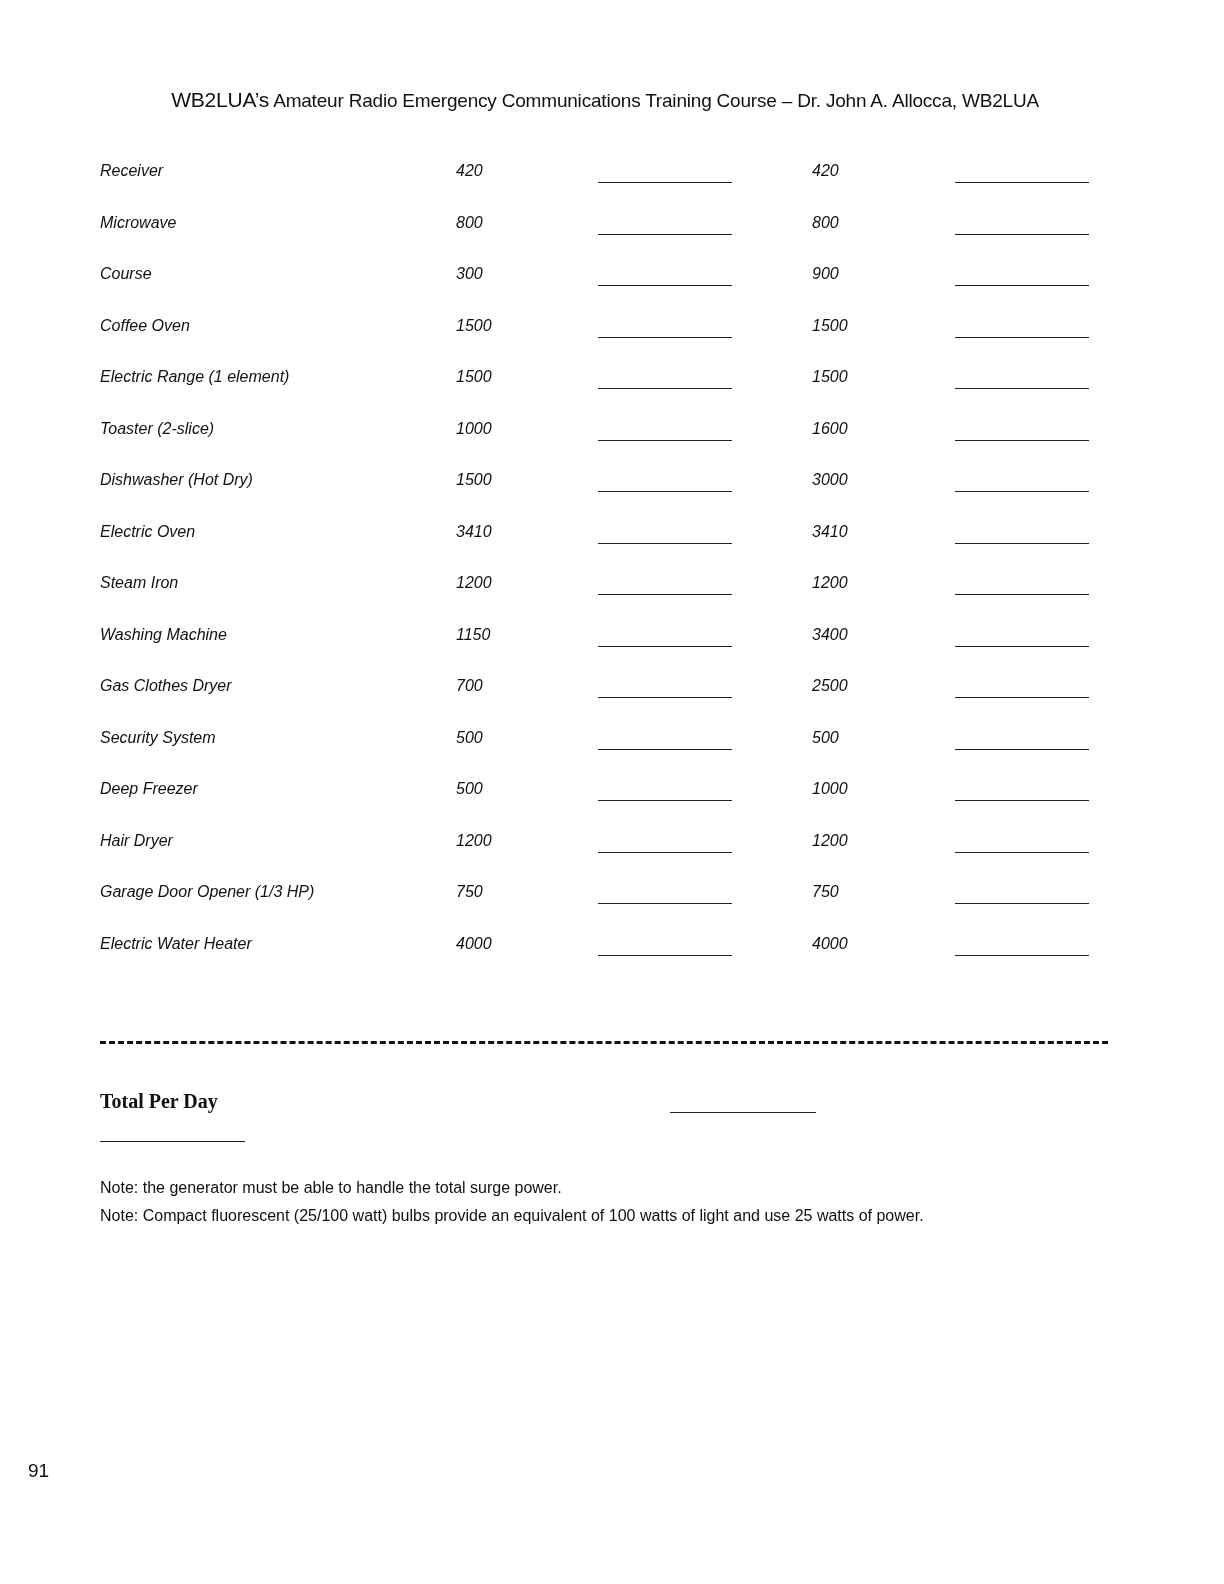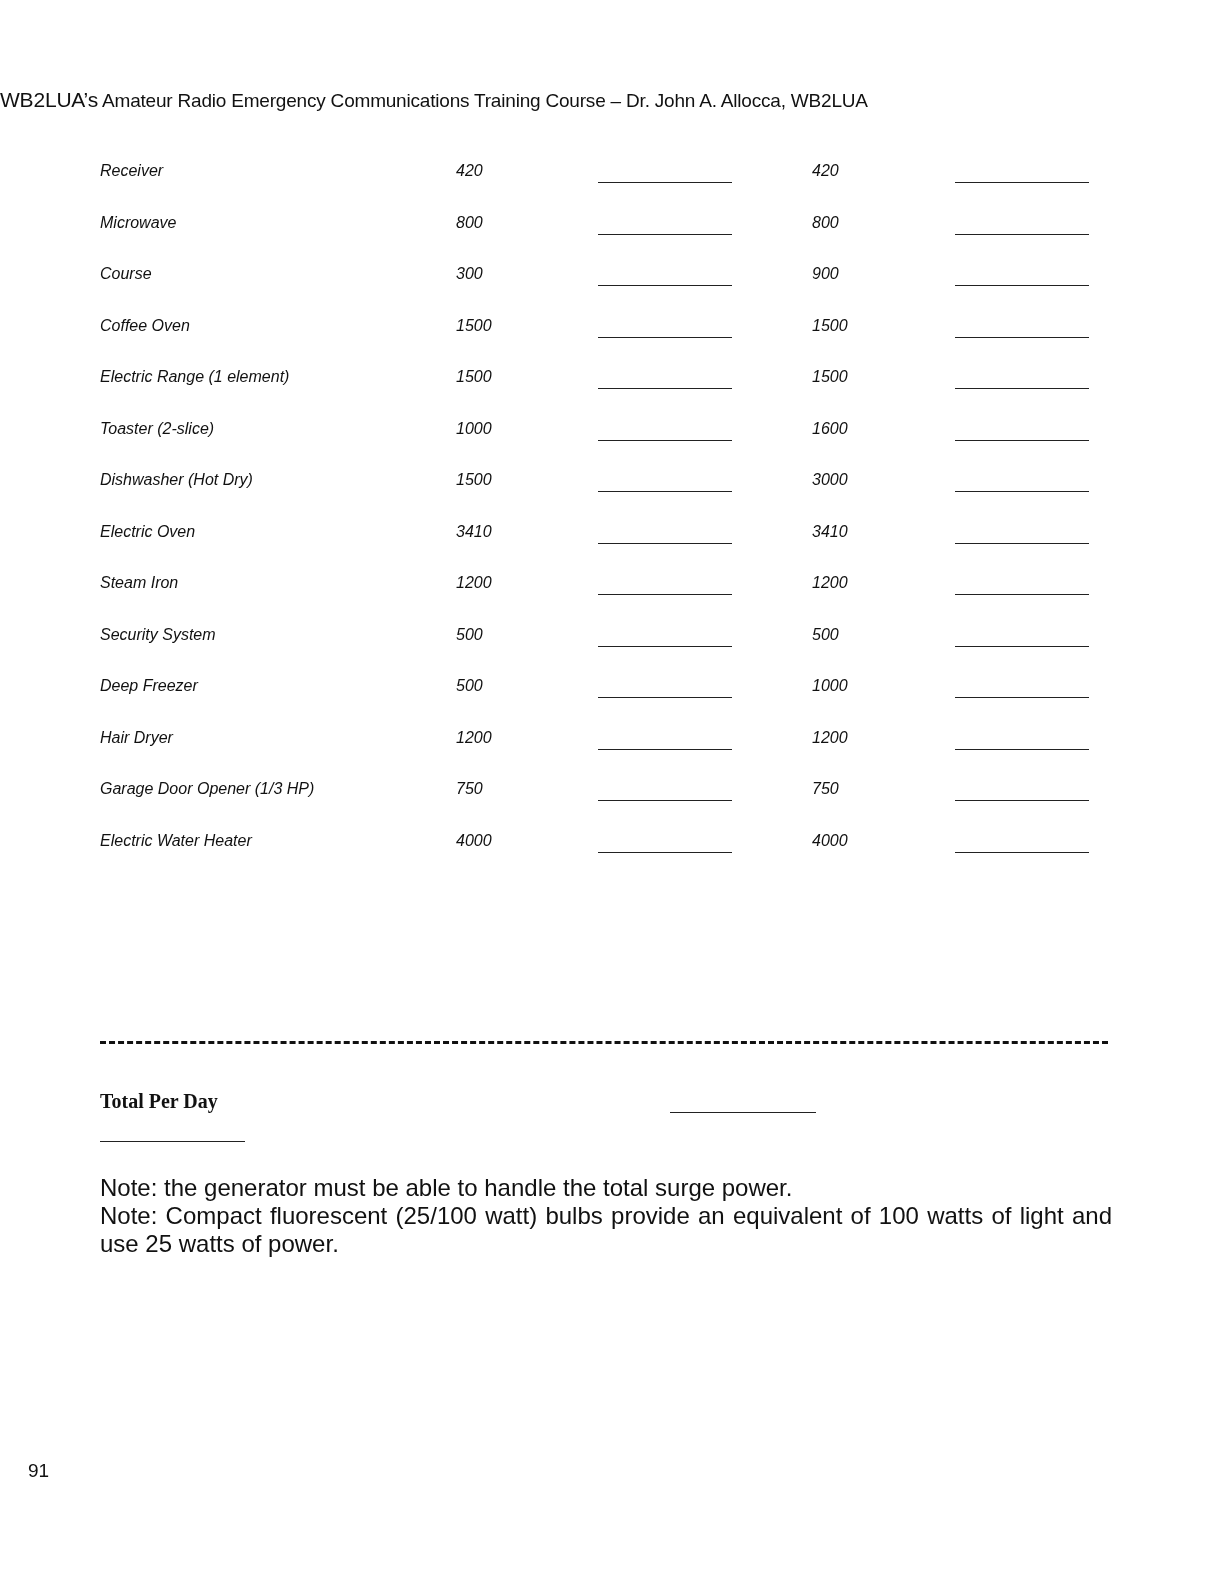--- a/index.html
+++ b/index.html
@@ -2,21 +2,21 @@
 <html><head>
   <meta charset="utf-8">
   <style>
     html, body { margin: 0; padding: 0; background: #ffffff; }
     body {
       width: 1224px; height: 1584px; position: relative; overflow: hidden;
       font-family: "Liberation Sans", sans-serif; color: #111111;
     }
     .header {
       position: absolute; top: 88px; left: 0; width: 1210px;
-      font-size: 19px; letter-spacing: -0.2px;
+      text-align: center; font-size: 19px; letter-spacing: -0.2px;
     }
     .header .lead { font-size: 21px; }
     .rows { position: absolute; top: 160px; left: 100px; width: 1010px; }
     .row { position: relative; height: 51.5px; font-size: 16px; font-style: italic; }
     .row span { position: absolute; top: 2px; white-space: nowrap; }
     .c-name { left: 0; }
     .c-run { left: 356px; }
     .c-blank1 { left: 498px; width: 134px; top: 22px !important; border-bottom: 1.5px solid #222; height: 0; }
     .c-surge { left: 712px; }
     .c-blank2 { left: 855px; width: 134px; top: 22px !important; border-bottom: 1.5px solid #222; height: 0; }
@@ -28,21 +28,21 @@
       position: absolute; top: 1090px; left: 100px; font-size: 20px; font-weight: bold; font-family: Liberation Serif, serif;
     }
     .total-blank1 {
       position: absolute; top: 1112px; left: 670px; width: 146px; border-bottom: 1.5px solid #222;
     }
     .total-blank2 {
       position: absolute; top: 1141px; left: 100px; width: 145px; border-bottom: 1.5px solid #222;
     }
     .notes {
       position: absolute; top: 1174px; left: 100px; width: 1012px;
-      font-size: 24px; line-height: 28px; text-align: justify;
+      font-size: 16px; line-height: 28px; text-align: justify;
     }
     .notes p { margin: 0; }
     .page-num {
       position: absolute; top: 1460px; left: 0; width: 1210px; text-align: left; font-size: 19px; padding-left: 28px;
     }
   </style>
 </head>
 <body>
 
 <div class="header">
@@ -107,20 +107,34 @@
       <span class="c-blank2"></span>
     </div>
     <div class="row">
       <span class="c-name">Steam Iron</span>
       <span class="c-run">1200</span>
       <span class="c-blank1"></span>
       <span class="c-surge">1200</span>
       <span class="c-blank2"></span>
     </div>
     <div class="row">
+      <span class="c-name">Washing Machine</span>
+      <span class="c-run">1150</span>
+      <span class="c-blank1"></span>
+      <span class="c-surge">3400</span>
+      <span class="c-blank2"></span>
+    </div>
+    <div class="row">
+      <span class="c-name">Gas Clothes Dryer</span>
+      <span class="c-run">700</span>
+      <span class="c-blank1"></span>
+      <span class="c-surge">2500</span>
+      <span class="c-blank2"></span>
+    </div>
+    <div class="row">
       <span class="c-name">Security System</span>
       <span class="c-run">500</span>
       <span class="c-blank1"></span>
       <span class="c-surge">500</span>
       <span class="c-blank2"></span>
     </div>
     <div class="row">
       <span class="c-name">Deep Freezer</span>
       <span class="c-run">500</span>
       <span class="c-blank1"></span>

